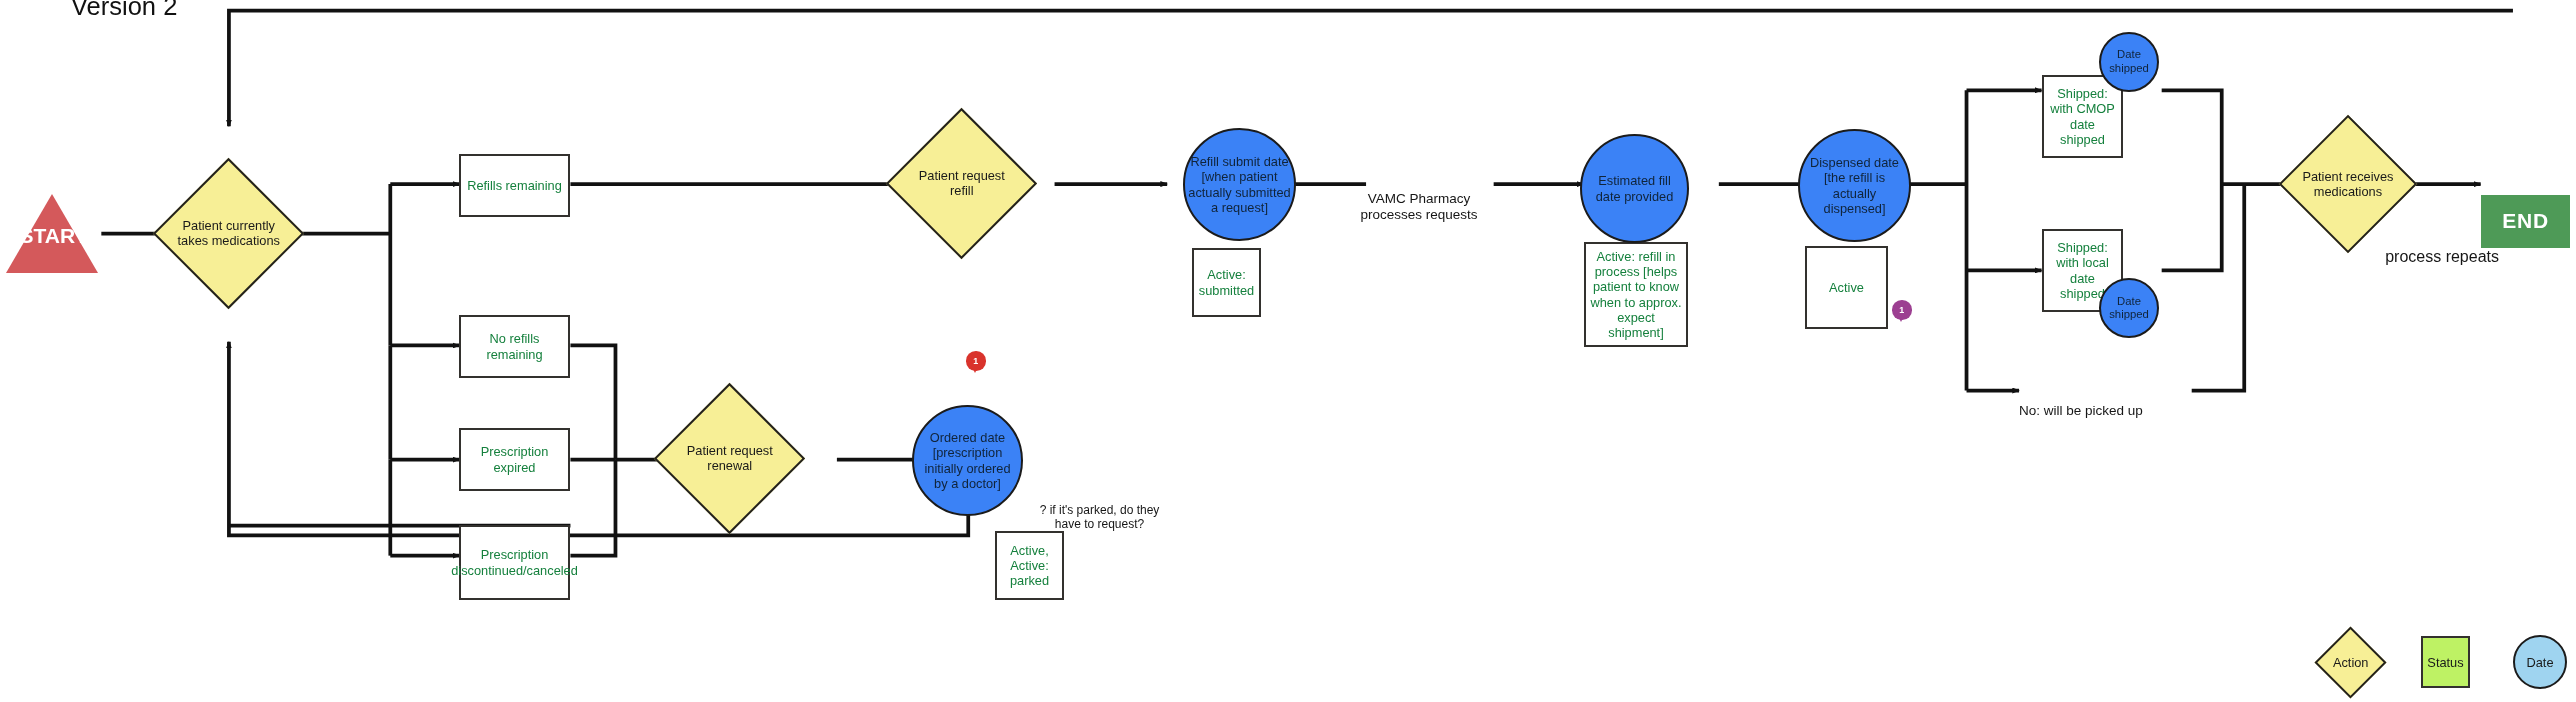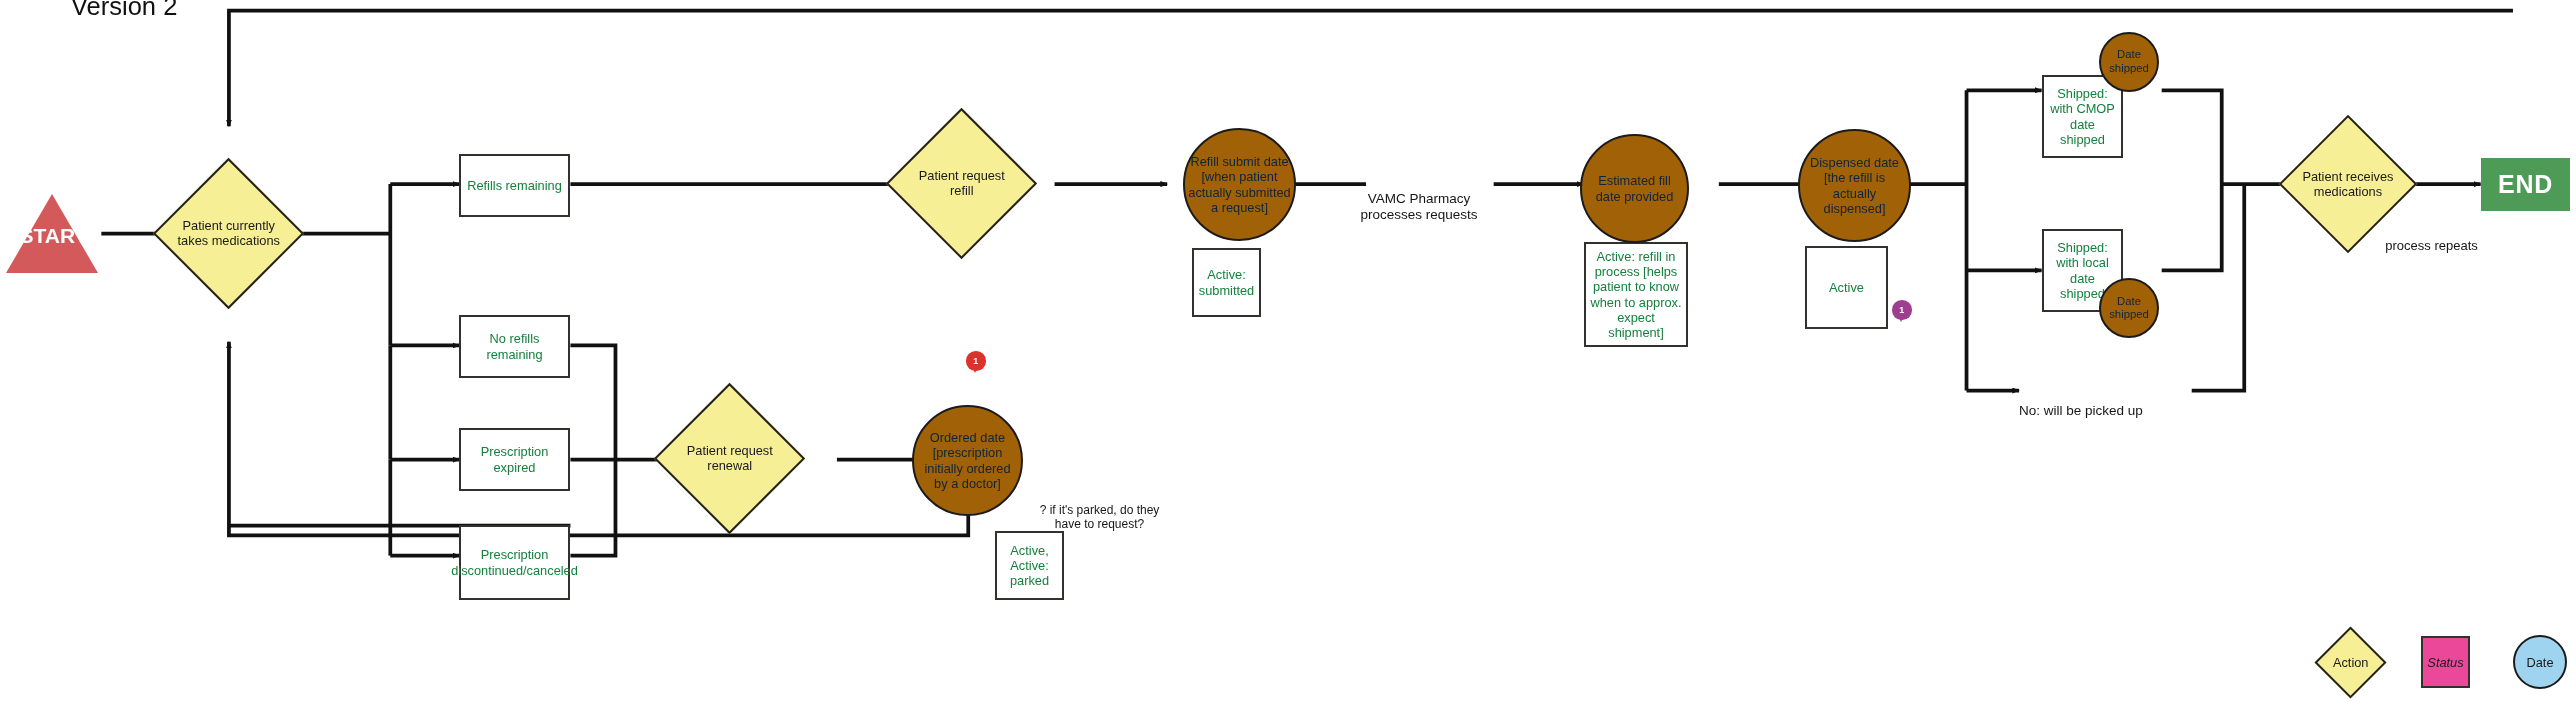--- a/index.html
+++ b/index.html
@@ -13,29 +13,29 @@
 
   
   .title{font-size:25.5px;color:#111;white-space:nowrap;}
 
   .start-tri{width:0;height:0;border-left:46px solid transparent;
              border-right:46px solid transparent;border-bottom:79px solid #d4595b;
              position:absolute;}
   .start-lbl{position:absolute;color:#ffffff;font-weight:bold;font-size:21px;
              white-space:nowrap;}
 
-  .end-box{background:#4e9a57;color:#ffffff;font-weight:bold;font-size:25px;
-           letter-spacing:0.8px;}
+  .end-box{background:#4e9a57;color:#ffffff;font-weight:bold;font-size:21px;
+           letter-spacing:0.8px;margin-top:37px;}
 
   .diamond{background:#f7ef96;border:2.6px solid #23211c;
            transform:rotate(45deg);}
   .diamond > span{display:block;transform:rotate(-45deg);width:150%;
                   font-size:12.8px;color:#1a1a1a;}
 
-  .circle{background:#a16207;border:2.6px solid #1b1b1b;border-radius:50%;
+  .circle{background:#3b82f6;border:2.6px solid #1b1b1b;border-radius:50%;
           font-size:12.8px;color:#10243a;padding:3px;}
 
   .statusbox{background:#ffffff;border:2.3px solid #33312e;font-size:12.8px;
              color:#15803d;padding:2.3px;}
 
   .plainlabel{font-size:13.5px;color:#161616;background:transparent;margin-top:21px;}
 
   .pin{position:absolute;width:19.5px;height:19.5px;border-radius:50% 50% 50% 50%;
        display:flex;align-items:center;justify-content:center;
        color:#fff;font-size:9px;font-weight:bold;}
@@ -44,21 +44,21 @@
              border-right:4.5px solid transparent;border-top:8.3px solid currentColor;}
   .pin.red{background:#d9332c;color:#d9332c;}
   .pin.red span{color:#fff;position:relative;z-index:2;}
   .pin.purple{background:#9c3f91;color:#9c3f91;}
   .pin.purple span{color:#fff;position:relative;z-index:2;}
 
   .legend-item{position:absolute;display:flex;align-items:center;
                justify-content:center;text-align:center;font-size:12.8px;}
   .legend-diamond{background:#f7ef96;border:2.3px solid #23211c;transform:rotate(45deg);}
   .legend-diamond>span{transform:rotate(-45deg);display:block;}
-  .legend-square{background:#ec4899;border:2.3px solid #33312e;font-style:italic;}
+  .legend-square{background:#bef264;border:2.3px solid #33312e;}
   .legend-circle{background:#9fd4f0;border:2.3px solid #1b1b1b;border-radius:50%;}
 </style>
 </head>
 <body>
 
 <div id="canvas">
 
   <svg class="wires" viewBox="0 0 3432 936" xmlns="http://www.w3.org/2000/svg">
     <defs>
       <marker id="ah" markerWidth="10" markerHeight="8" refX="9" refY="4" orient="auto" markerUnits="userSpaceOnUse">
@@ -206,22 +206,22 @@
 
   <div class="node plainlabel" style="left:2019px;top:375px;width:173px;height:30px;
        justify-content:flex-start;">
     <span>No: will be picked up</span>
   </div>
 
   <div class="node diamond" style="left:2299px;top:135px;width:98px;height:98px;">
     <span>Patient receives medications</span>
   </div>
 
-  <div class="node plainlabel" style="left:2364px;top:213px;width:135px;height:22.5px;
-       font-size:13px;">
+  <div class="node plainlabel" style="left:2364px;top:225px;width:135px;height:22.5px;
+       font-size:16px;justify-content:flex-end;">
     <span>process repeats</span>
   </div>
 
   <div class="node end-box" style="left:2481px;top:158px;width:89px;height:53px;">
     <span>END</span>
   </div>
 
   <div class="node diamond" style="left:676px;top:405px;width:107px;height:107px;">
     <span>Patient request renewal</span>
   </div>

